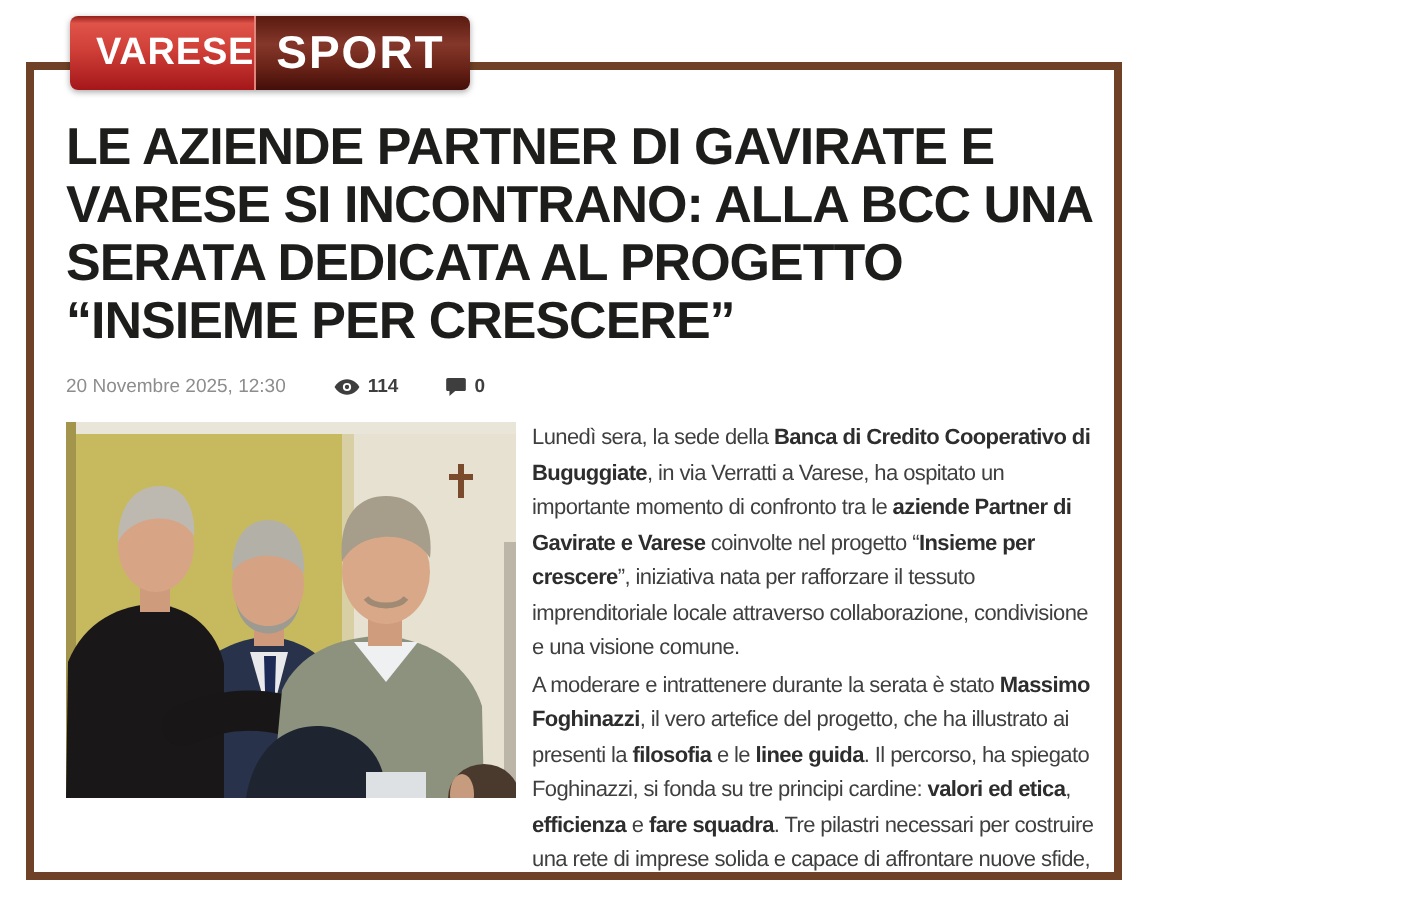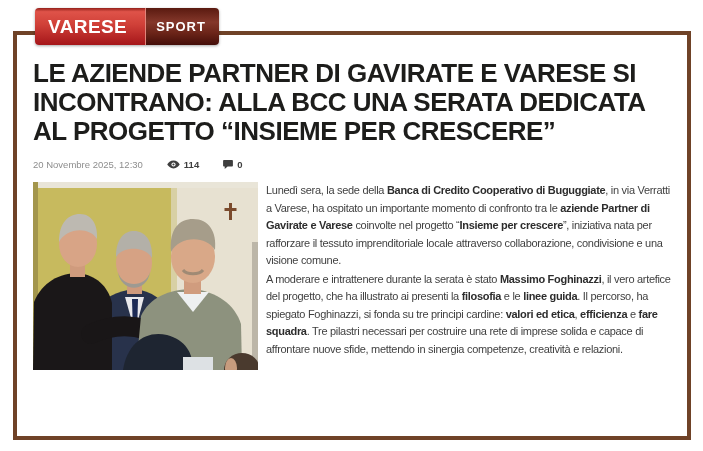--- a/index.html
+++ b/index.html
@@ -15,37 +15,37 @@
   
   .logo {
     position: absolute; left: 35px; top: 8px; z-index: 5;
     display: flex; height: 37px;
     border-radius: 4px; overflow: hidden;
     box-shadow: 0 1px 3px rgba(0,0,0,0.35);
     text-decoration: none; cursor: pointer;
   }
   .logo-left {
     display: flex; align-items: center;
-    padding: 0 18px 0 13px;
+    padding: 0 0 0 13px;
     background: linear-gradient(180deg, #93201a 0%, #df5349 10%, #d04038 45%, #a5161a 100%);
     color: #fff; font-weight: 600; font-size: 19px; letter-spacing: 0.4px;
     border-right: 1px solid #e2847b;
   }
   .logo-right {
     display: flex; align-items: center;
     padding: 0 13px 0 10px;
     background: linear-gradient(180deg, #4a130c 0%, #82structure342 0%, #7e3322 35%, #601c12 70%, #470f0a 100%);
     background: linear-gradient(180deg, #5a1a10 0%, #84372a 38%, #6b2418 68%, #440e09 100%);
-    color: #fff; font-weight: 800; font-size: 13px; letter-spacing: 1px;
+    color: #fff; font-weight: 800; font-size: 23px; letter-spacing: 1px;
   }
 
   
   .frame {
     position: absolute; left: 13px; top: 31px;
-    width: 678px; height: 409px;
+    width: 548px; height: 409px;
     border: 4px solid #6f4227;
     background: #fff;
     padding: 24px 10px 0 16px;
     overflow: hidden;
   }
 
   .headline {
     margin: 0 0 11px 0;
     font-size: 26px; line-height: 29px; letter-spacing: -0.5px;
     font-weight: 700; color: #1d1d1b;

